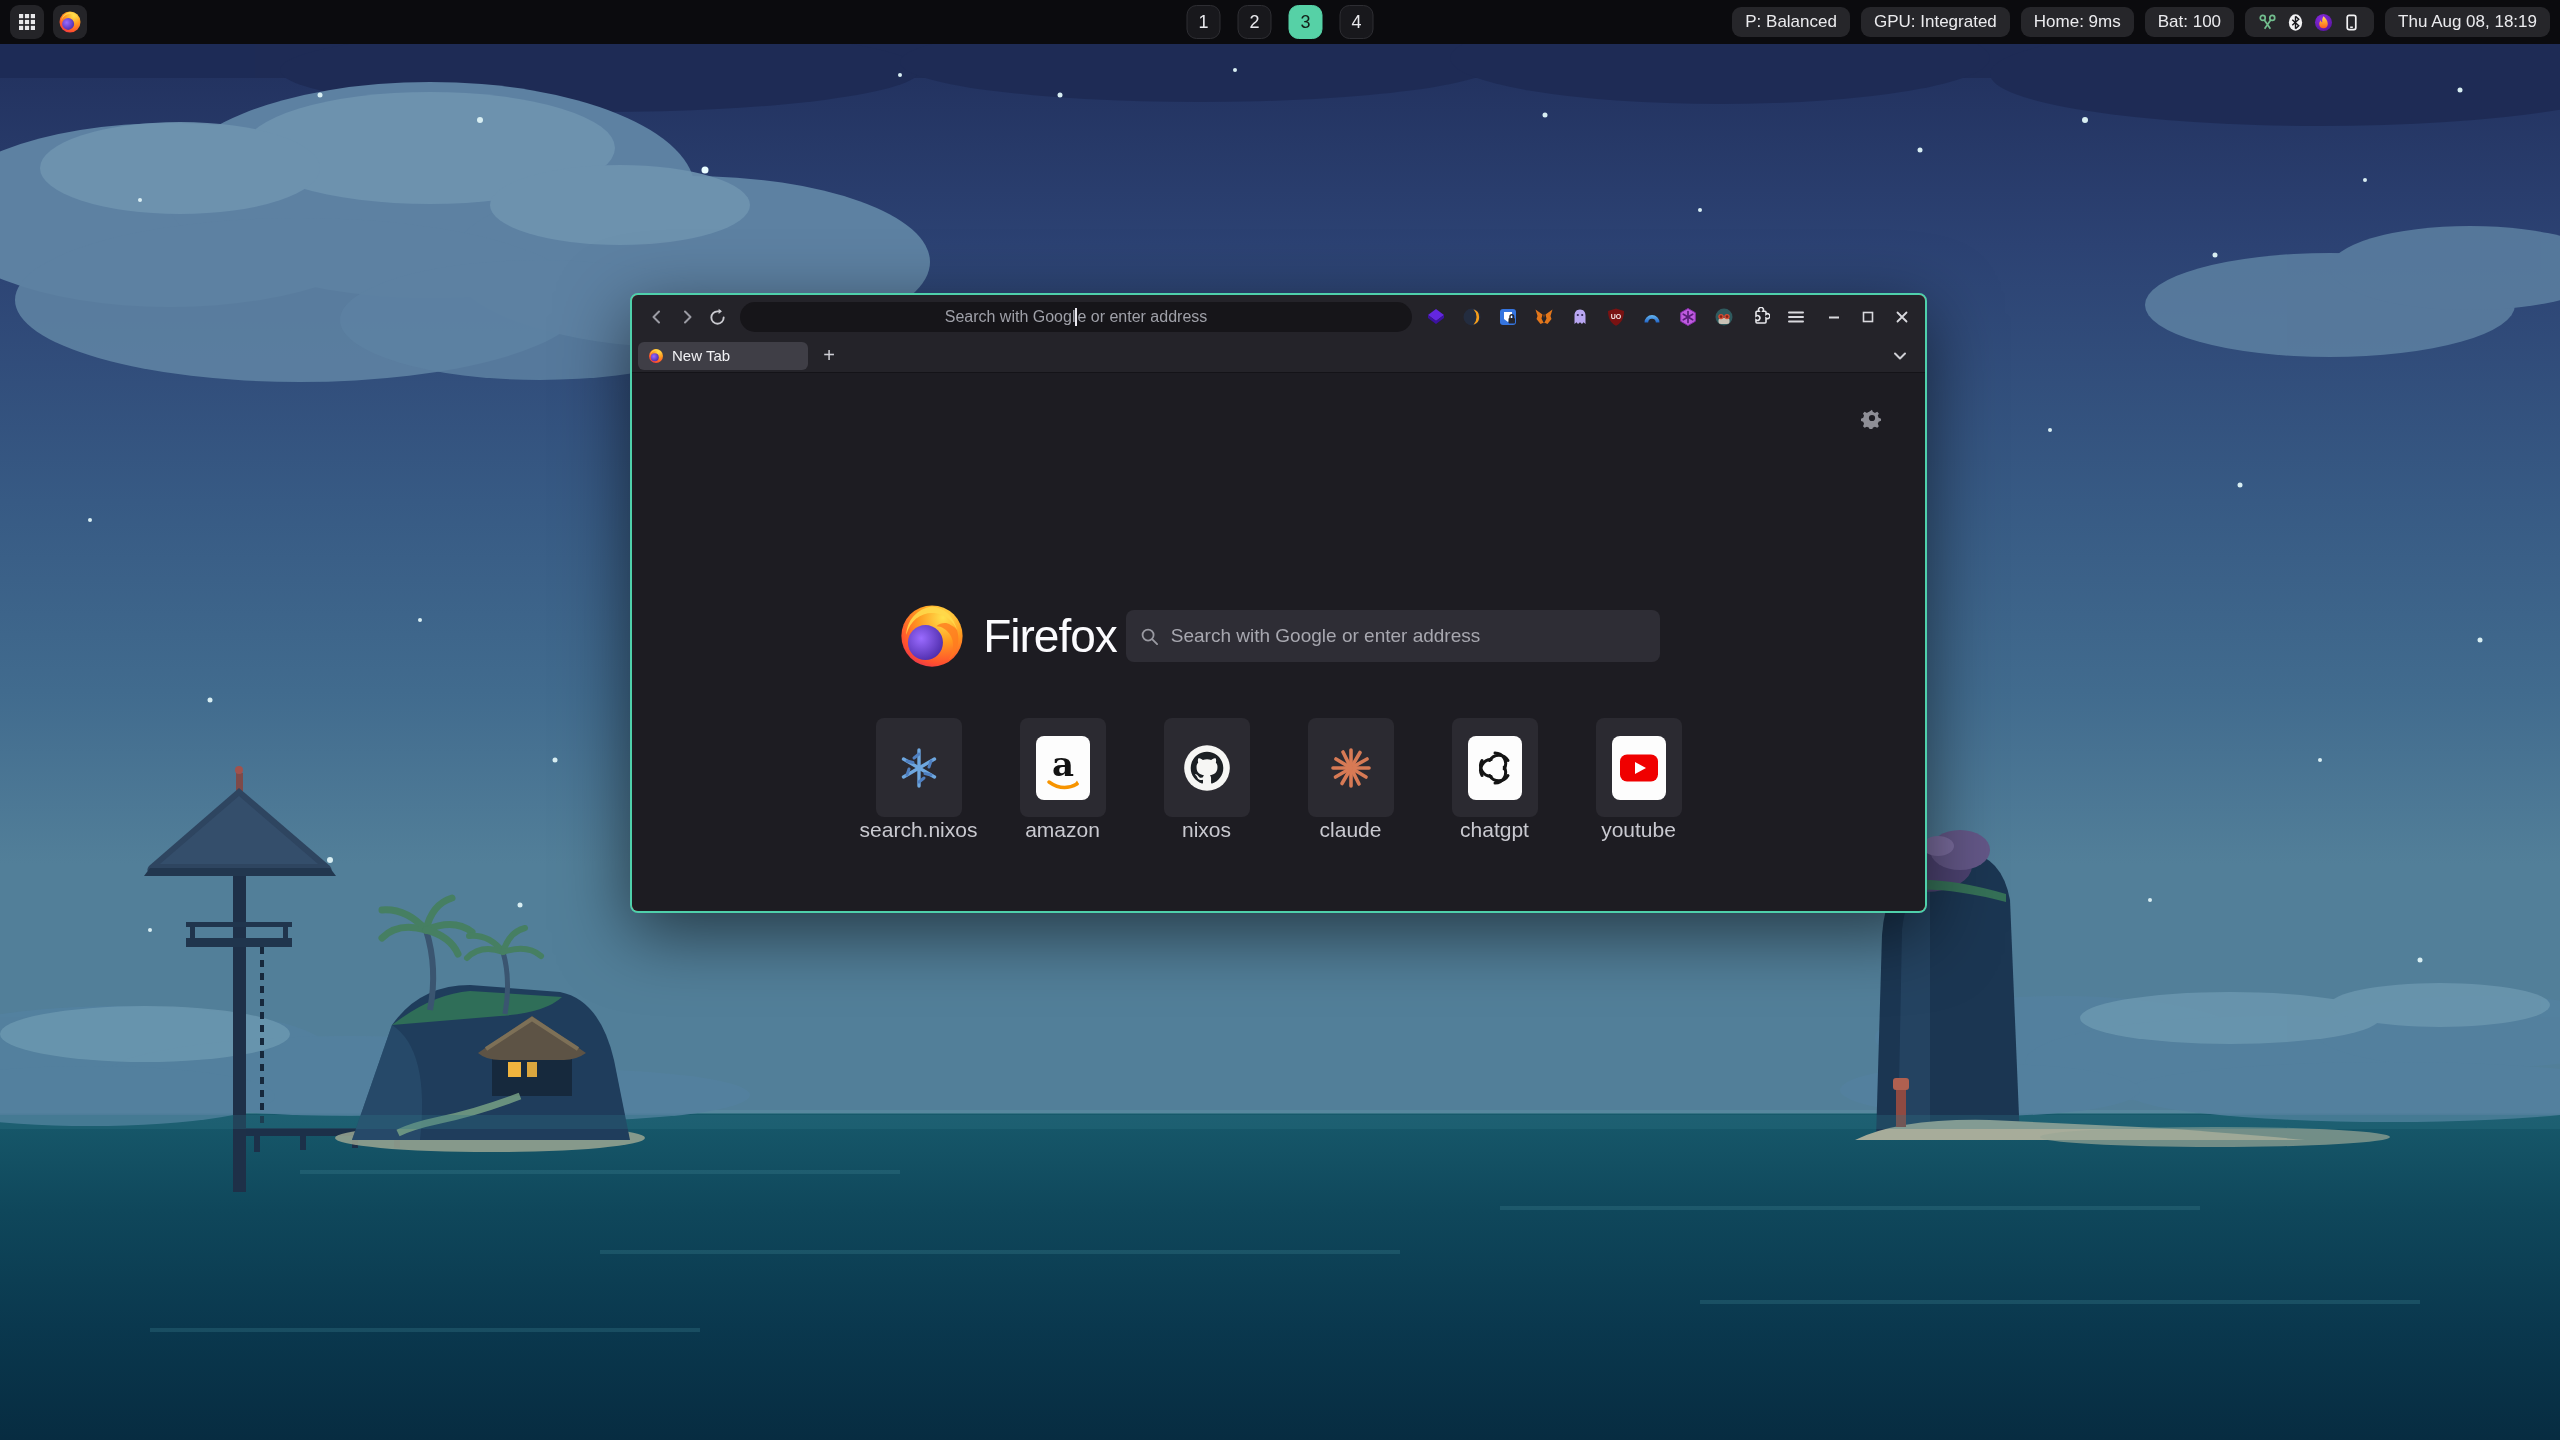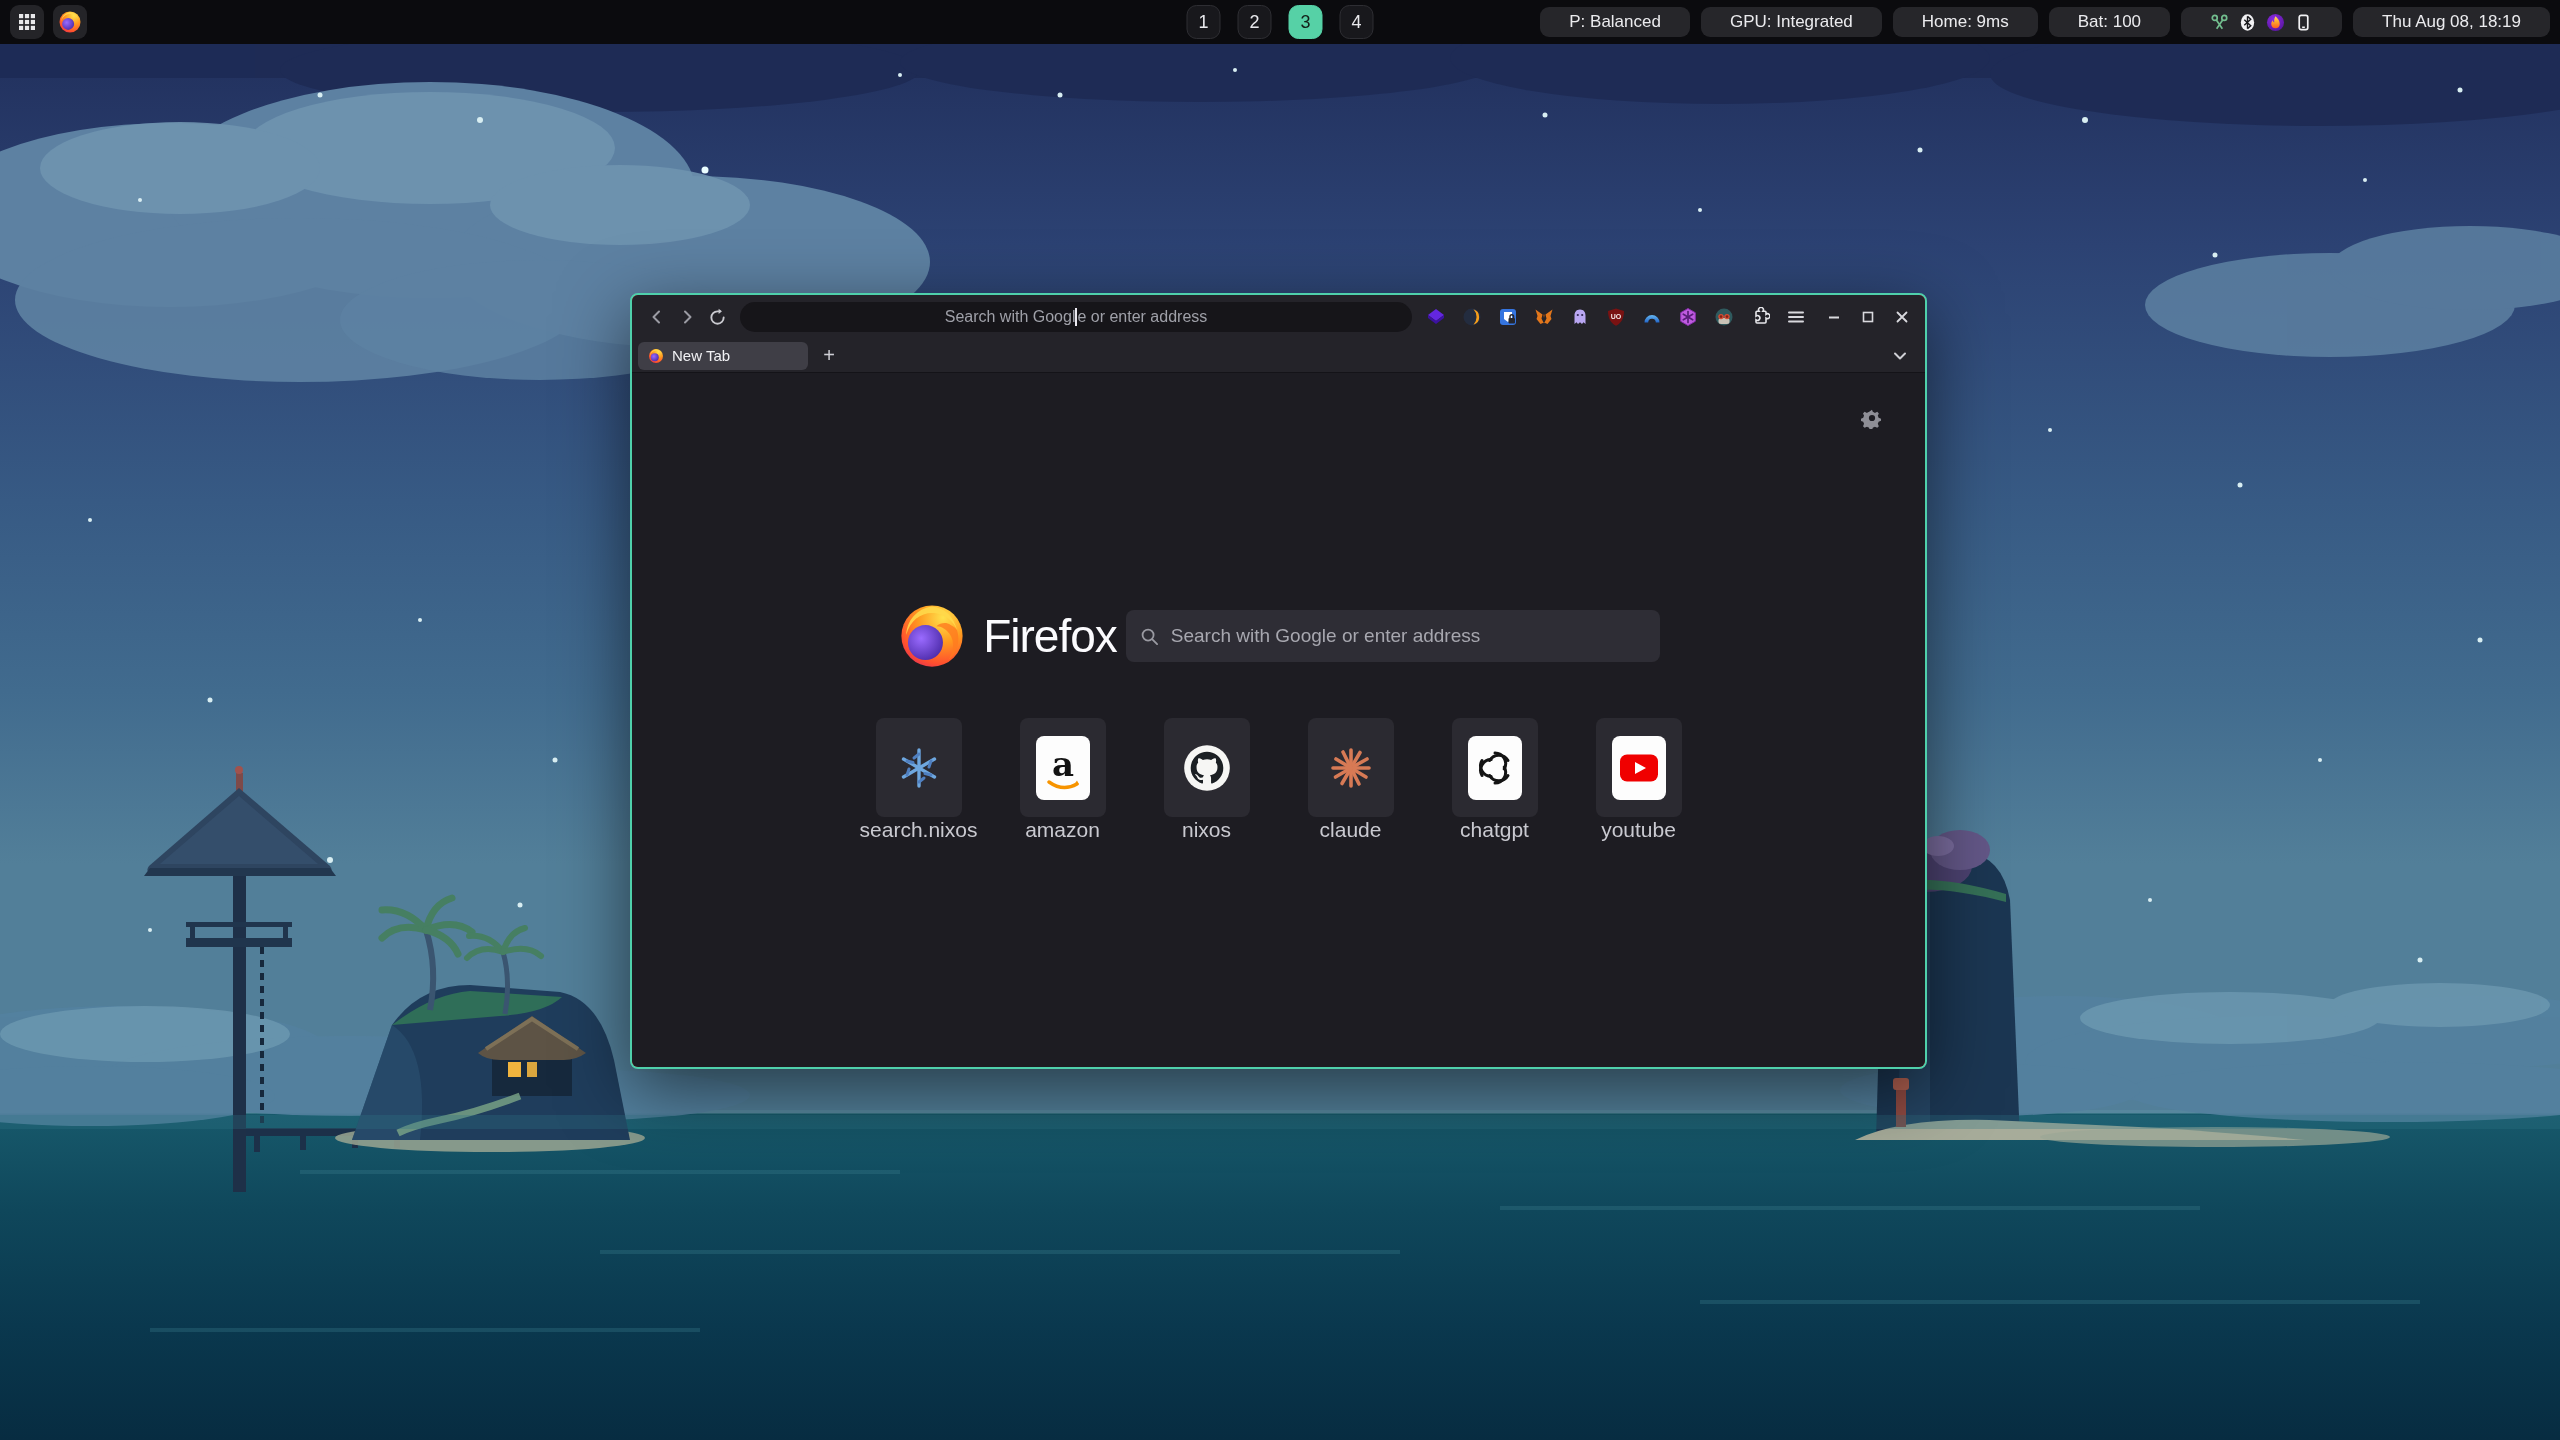--- a/index.html
+++ b/index.html
@@ -15,25 +15,25 @@
     display:flex; align-items:center; padding:0 10px; z-index:10; }
   .launchers { display:flex; gap:9px; }
   .launcher { width:34px; height:34px; border-radius:9px; background:#242428;
     display:flex; align-items:center; justify-content:center; cursor:pointer; }
   .workspaces { position:absolute; left:50%; transform:translateX(-50%); display:flex; gap:17px; }
   .ws { width:34px; height:34px; border-radius:10px; background:#18181c; border:1px solid #2e2e33;
     color:#e8e8ec; font-size:18px; display:flex; align-items:center; justify-content:center; cursor:pointer; }
   .ws.active { background:#56d1a6; border-color:#56d1a6; color:#132019; }
   .status { margin-left:auto; display:flex; gap:11px; align-items:center; }
   .pill { height:30px; border-radius:9px; background:#26262a; color:#ebebee; font-size:17px;
-    display:flex; align-items:center; padding:0 29px; white-space:nowrap; }
+    display:flex; align-items:center; padding:0 13px; white-space:nowrap; }
   .tray { gap:9px; }
 
   
-  .window { position:absolute; left:630px; top:293px; width:1297px; height:776px;
+  .window { position:absolute; left:630px; top:293px; width:1297px; height:620px;
     background:#ef4444; border:2px solid #4fd0ab; border-radius:8px; overflow:hidden;
     box-shadow:0 20px 70px rgba(0,0,0,.55); z-index:5; display:flex; flex-direction:column; }
   .toolbar { height:44px; background:#242329; display:flex; align-items:center; padding:0 10px; flex:0 0 auto; }
   .navbtn { width:30px; height:30px; display:flex; align-items:center; justify-content:center; cursor:pointer; }
   .urlbar { width:672px; height:30px; margin-left:8px; background:#161519; border-radius:15px;
     display:flex; align-items:center; justify-content:center; color:#9fa0a8; font-size:16px; cursor:text; }
   .caret { width:2px; height:18px; background:#eceaf2; }
   .ext-row { display:flex; align-items:center; gap:16px; margin-left:14px; }
   .ext { width:20px; height:20px; display:flex; align-items:center; justify-content:center; cursor:pointer; }
   .winctl { display:flex; gap:14px; margin-left:18px; align-items:center; }

